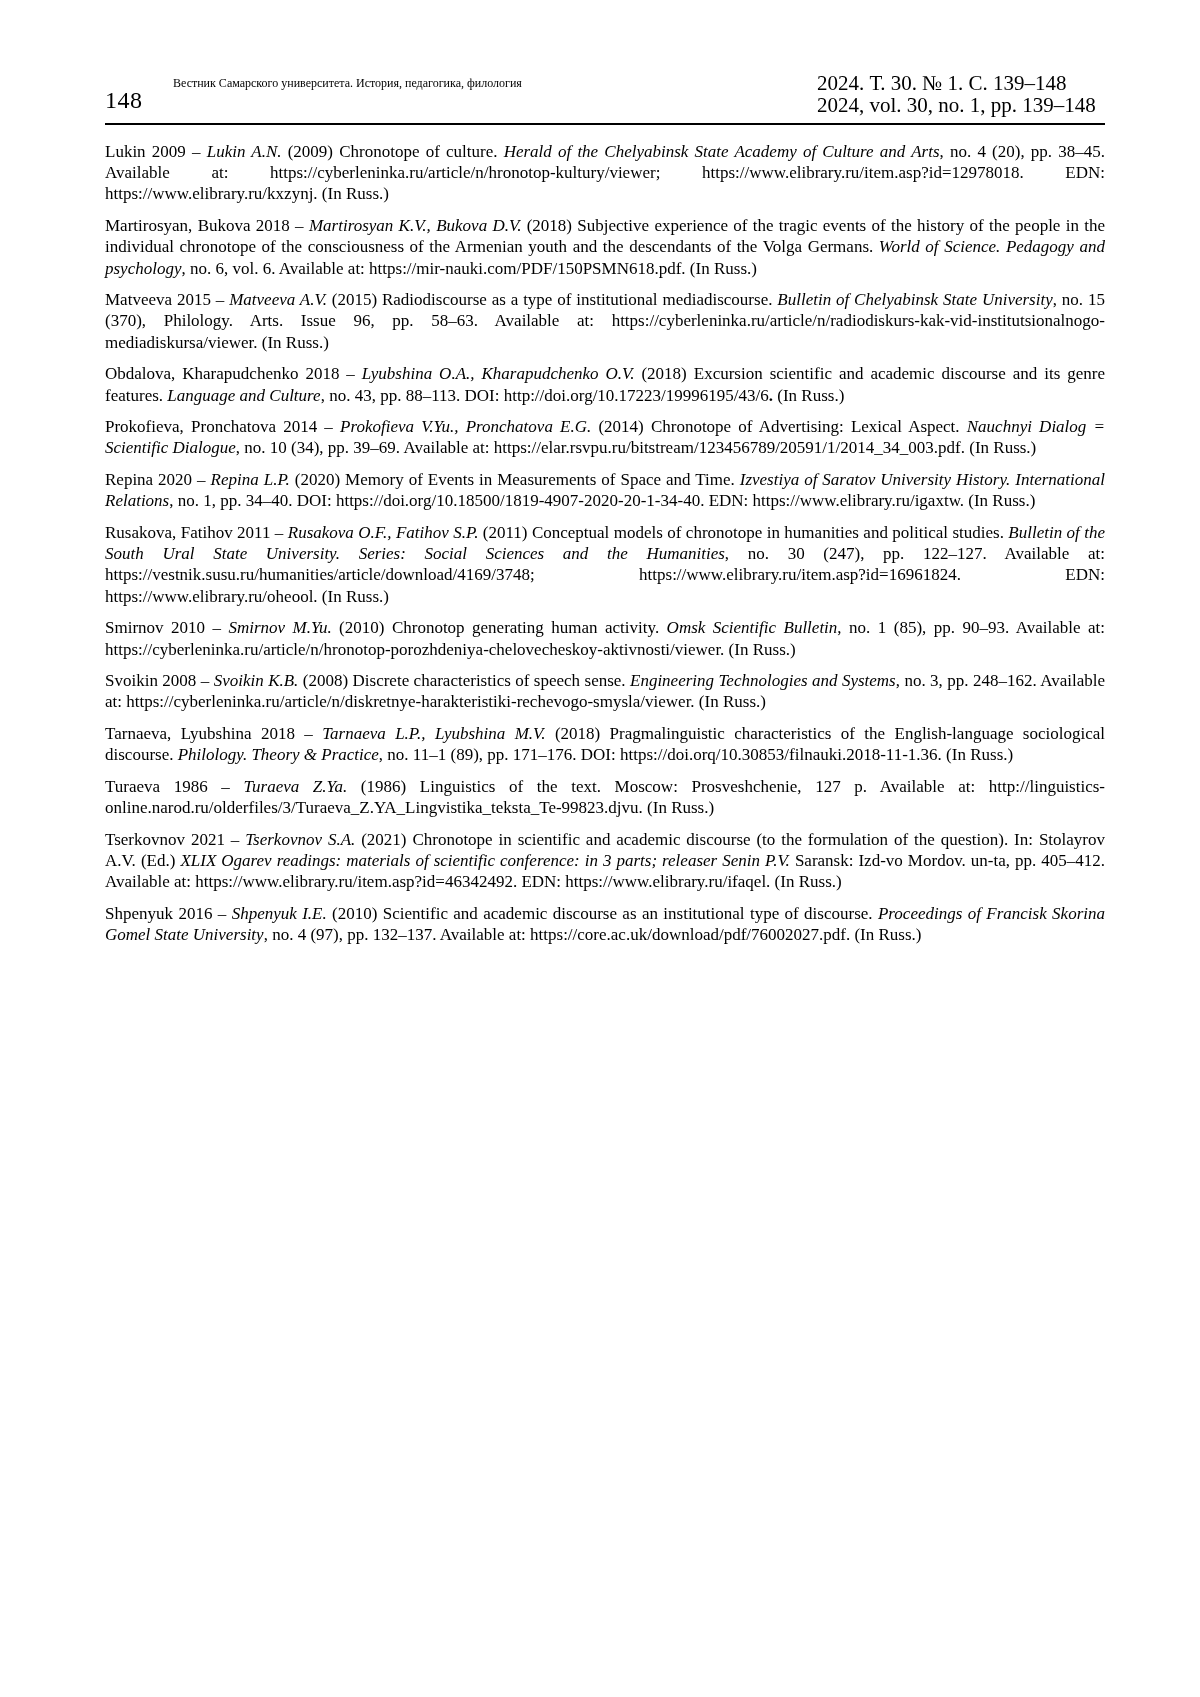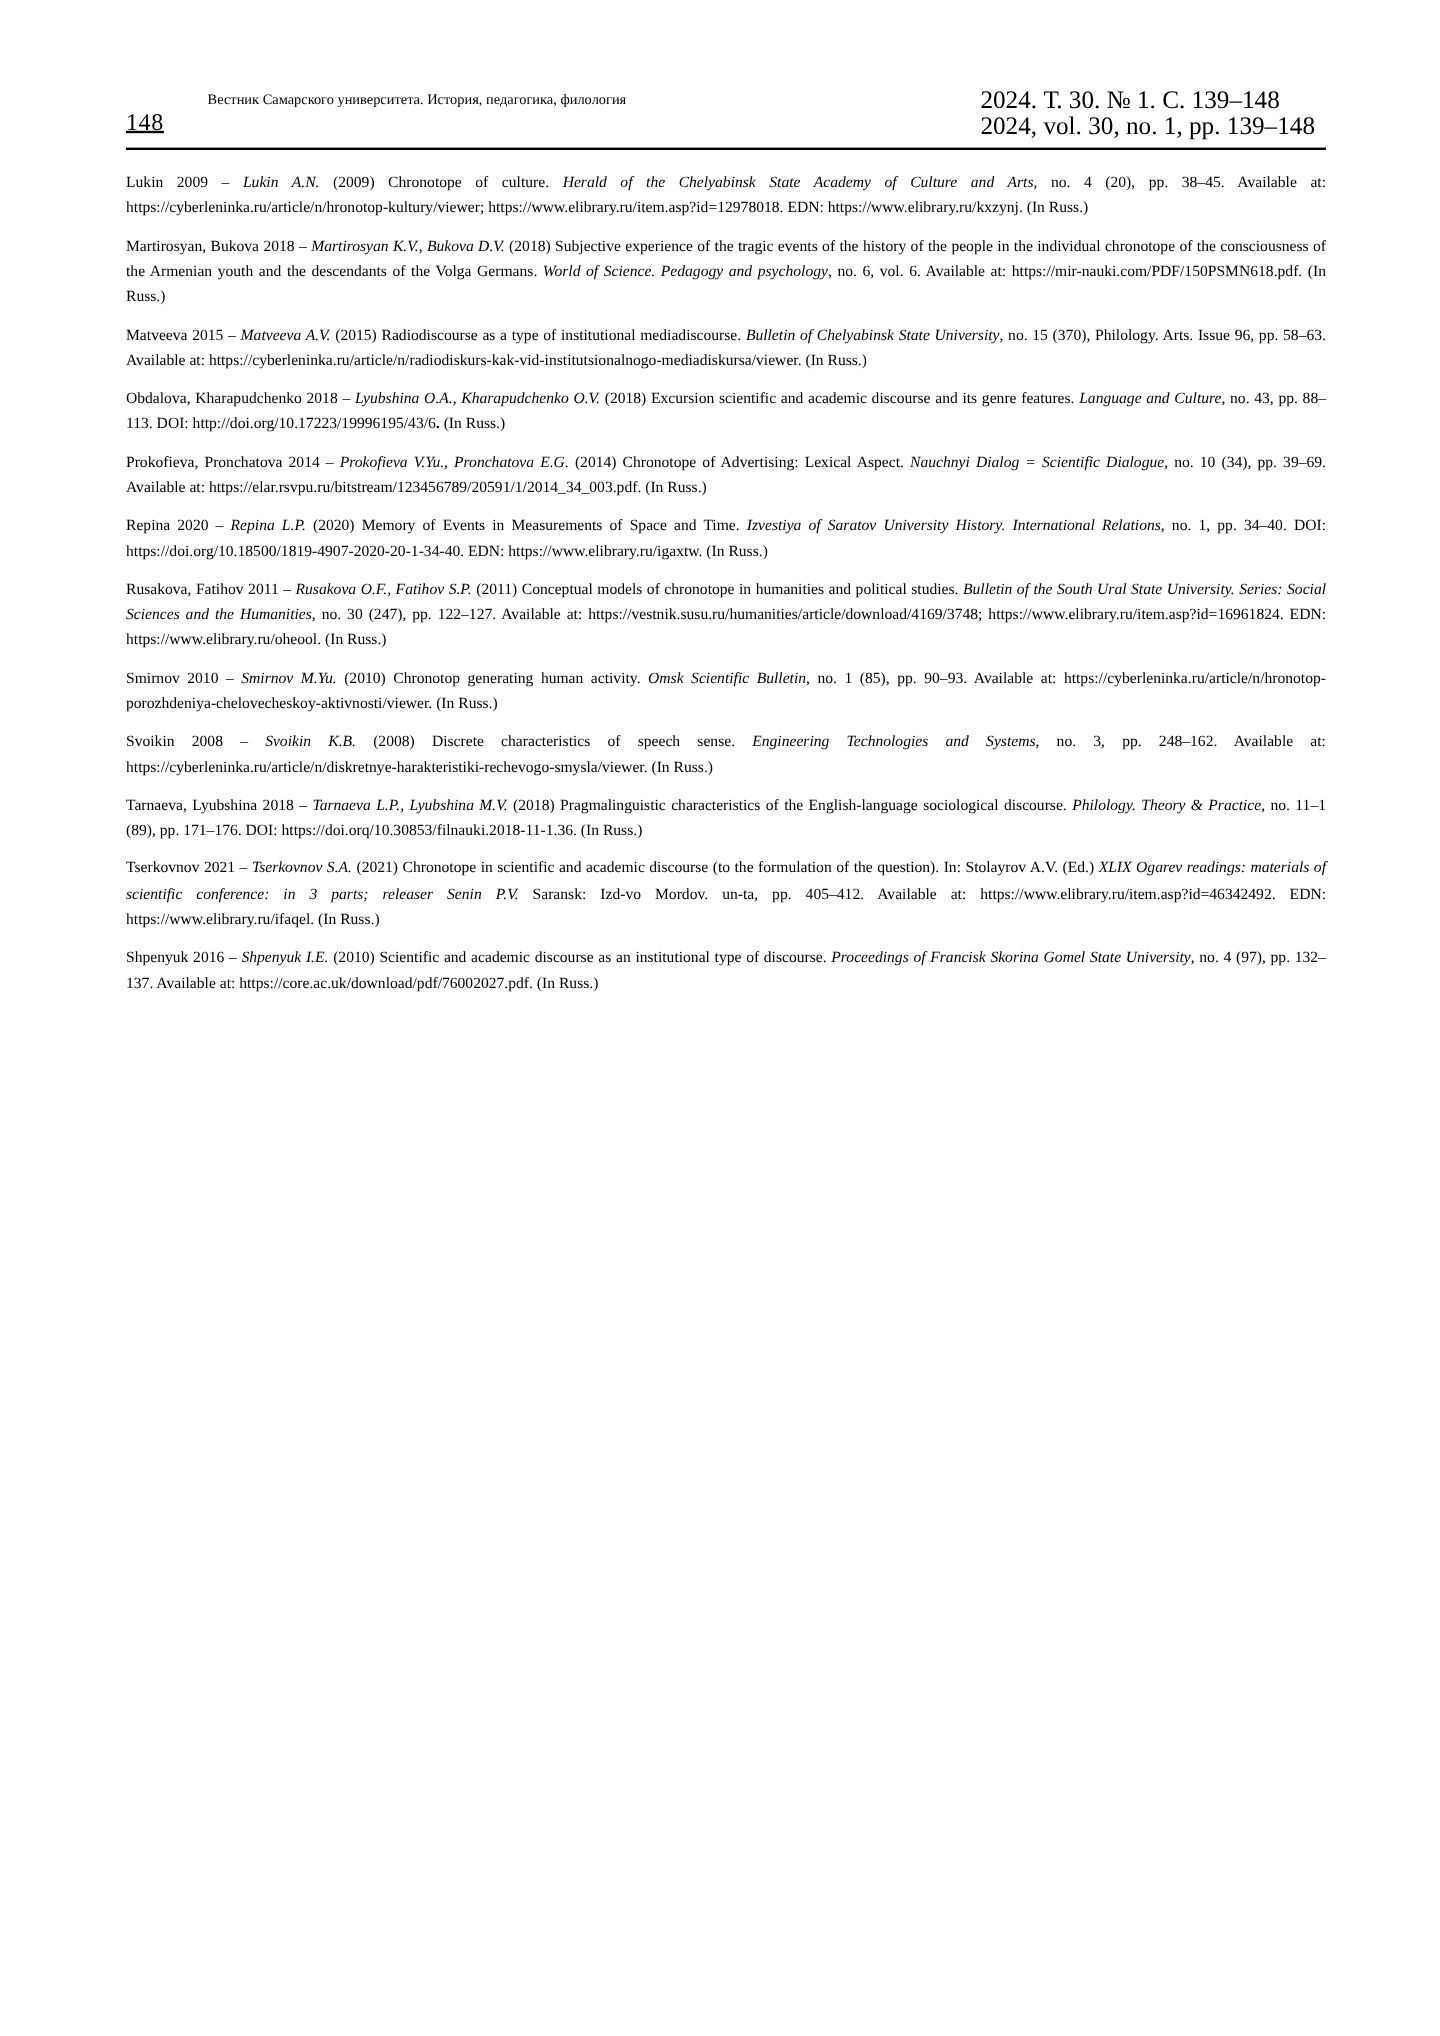--- a/index.html
+++ b/index.html
@@ -15,26 +15,25 @@
   .header {
     position: absolute;
     left: 105px;
     top: 72px;
     width: 1000px;
     display: flex;
     align-items: stretch;
   }
   .pagenum {
     width: 68px;
-    font-size: 20px;
+    font-size: 24px;
     display: flex;
     align-items: flex-end;
     padding-bottom: 2px;
     letter-spacing: 0.5px;
-    text-decoration: underline;
   }
   .titles {
     flex: 1;
     font-size: 12px;
     line-height: 22px;
   }
   .issue {
     width: 288px;
     font-size: 21px;
     line-height: 22px;
@@ -44,21 +43,21 @@
     left: 105px;
     top: 123px;
     width: 1000px;
     border-top: 2px solid #000000;
   }
   .refs {
     position: absolute;
     left: 105px;
     top: 141px;
     width: 1000px;
-    font-size: 13px;
+    font-size: 17px;
     line-height: 21.2px;
     text-align: justify;
   }
   .refs p {
     margin: 0 0 10.5px 0;
     overflow-wrap: break-word;
   }
   .it { font-style: italic; }
   .bd { font-weight: 700; }
 </style>
@@ -84,17 +83,18 @@
       <p><span>Lukin 2009 – </span><span class="it">Lukin A.N.</span><span> (2009) Chronotope of culture. </span><span class="it">Herald of the Chelyabinsk State Academy of Culture and Arts</span><span>, no. 4 (20), pp. 38–45. Available at: https://cyberleninka.ru/article/n/hronotop-kultury/viewer; https://www.elibrary.ru/item.asp?id=12978018. EDN: https://www.elibrary.ru/kxzynj. (In Russ.)</span></p>
       <p><span>Martirosyan, Bukova 2018 – </span><span class="it">Martirosyan K.V., Bukova D.V.</span><span> (2018) Subjective experience of the tragic events of the history of the people in the individual chronotope of the consciousness of the Armenian youth and the descendants of the Volga Germans. </span><span class="it">World of Science. Pedagogy and psychology</span><span>, no. 6, vol. 6. Available at: https://mir-nauki.com/PDF/150PSMN618.pdf. (In Russ.)</span></p>
       <p><span>Matveeva 2015 – </span><span class="it">Matveeva A.V.</span><span> (2015) Radiodiscourse as a type of institutional mediadiscourse. </span><span class="it">Bulletin of Chelyabinsk State University</span><span>, no. 15 (370), Philology. Arts. Issue 96, pp. 58–63. Available at: https://cyberleninka.ru/article/n/radiodiskurs-kak-vid-institutsionalnogo-mediadiskursa/viewer. (In Russ.)</span></p>
       <p><span>Obdalova, Kharapudchenko 2018 – </span><span class="it">Lyubshina O.A., Kharapudchenko O.V.</span><span> (2018) Excursion scientific and academic discourse and its genre features. </span><span class="it">Language and Culture</span><span>, no. 43, pp. 88–113. DOI: http://doi.org/10.17223/19996195/43/6</span><span class="bd">.</span><span> (In Russ.)</span></p>
       <p><span>Prokofieva, Pronchatova 2014 – </span><span class="it">Prokofieva V.Yu., Pronchatova E.G.</span><span> (2014) Chronotope of Advertising: Lexical Aspect. </span><span class="it">Nauchnyi Dialog = Scientific Dialogue</span><span>, no. 10 (34), pp. 39–69. Available at: https://elar.rsvpu.ru/bitstream/123456789/20591/1/2014_34_003.pdf. (In Russ.)</span></p>
       <p><span>Repina 2020 – </span><span class="it">Repina L.P.</span><span> (2020) Memory of Events in Measurements of Space and Time. </span><span class="it">Izvestiya of Saratov University History. International Relations</span><span>, no. 1, pp. 34–40. DOI: https://doi.org/10.18500/1819-4907-2020-20-1-34-40. EDN: https://www.elibrary.ru/igaxtw. (In Russ.)</span></p>
       <p><span>Rusakova, Fatihov 2011 – </span><span class="it">Rusakova O.F., Fatihov S.P.</span><span> (2011) Conceptual models of chronotope in humanities and political studies. </span><span class="it">Bulletin of the South Ural State University. Series: Social Sciences and the Humanities</span><span>, no. 30 (247), pp. 122–127. Available at: https://vestnik.susu.ru/humanities/article/download/4169/3748; https://www.elibrary.ru/item.asp?id=16961824. EDN: https://www.elibrary.ru/oheool. (In Russ.)</span></p>
       <p><span>Smirnov 2010 – </span><span class="it">Smirnov M.Yu.</span><span> (2010) Chronotop generating human activity. </span><span class="it">Omsk Scientific Bulletin</span><span>, no. 1 (85), pp. 90–93. Available at: https://cyberleninka.ru/article/n/hronotop-porozhdeniya-chelovecheskoy-aktivnosti/viewer. (In Russ.)</span></p>
       <p><span>Svoikin 2008 – </span><span class="it">Svoikin K.B.</span><span> (2008) Discrete characteristics of speech sense. </span><span class="it">Engineering Technologies and Systems</span><span>, no. 3, pp. 248–162. Available at: https://cyberleninka.ru/article/n/diskretnye-harakteristiki-rechevogo-smysla/viewer. (In Russ.)</span></p>
       <p><span>Tarnaeva, Lyubshina 2018 – </span><span class="it">Tarnaeva L.P., Lyubshina M.V.</span><span> (2018) Pragmalinguistic characteristics of the English-language sociological discourse. </span><span class="it">Philology. Theory &amp; Practice</span><span>, no. 11–1 (89), pp. 171–176. DOI: https://doi.orq/10.30853/filnauki.2018-11-1.36. (In Russ.)</span></p>
+      <p><span>Turaeva 1986 – </span><span class="it">Turaeva Z.Ya.</span><span> (1986) Linguistics of the text. Moscow: Prosveshchenie, 127 p. Available at: http://linguistics-online.narod.ru/olderfiles/3/Turaeva_Z.YA_Lingvistika_teksta_Te-99823.djvu. (In Russ.)</span></p>
       <p><span>Tserkovnov 2021 – </span><span class="it">Tserkovnov S.A.</span><span> (2021) Chronotope in scientific and academic discourse (to the formulation of the question). In: Stolayrov A.V. (Ed.) </span><span class="it">XLIX Ogarev readings: materials of scientific conference: in 3 parts; releaser Senin P.V.</span><span> Saransk: Izd-vo Mordov. un-ta, pp. 405–412. Available at: https://www.elibrary.ru/item.asp?id=46342492. EDN: https://www.elibrary.ru/ifaqel. (In Russ.)</span></p>
       <p><span>Shpenyuk 2016 – </span><span class="it">Shpenyuk I.E.</span><span> (2010) Scientific and academic discourse as an institutional type of discourse. </span><span class="it">Proceedings of Francisk Skorina Gomel State University</span><span>, no. 4 (97), pp. 132–137. Available at: https://core.ac.uk/download/pdf/76002027.pdf. (In Russ.)</span></p>
     </main>
 
 </div>
 
 </body></html>

